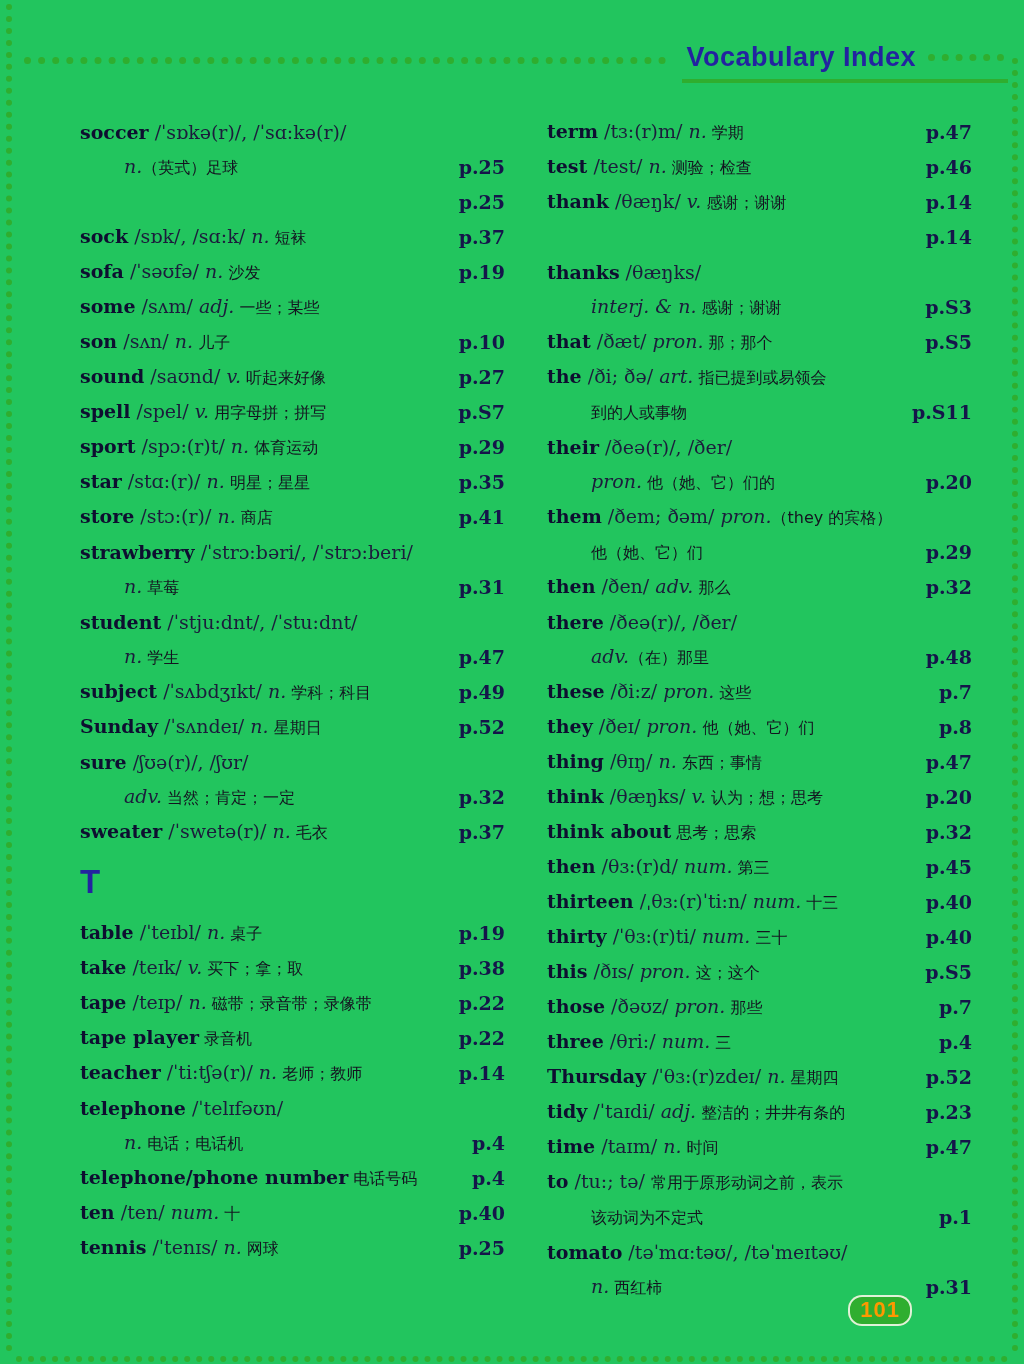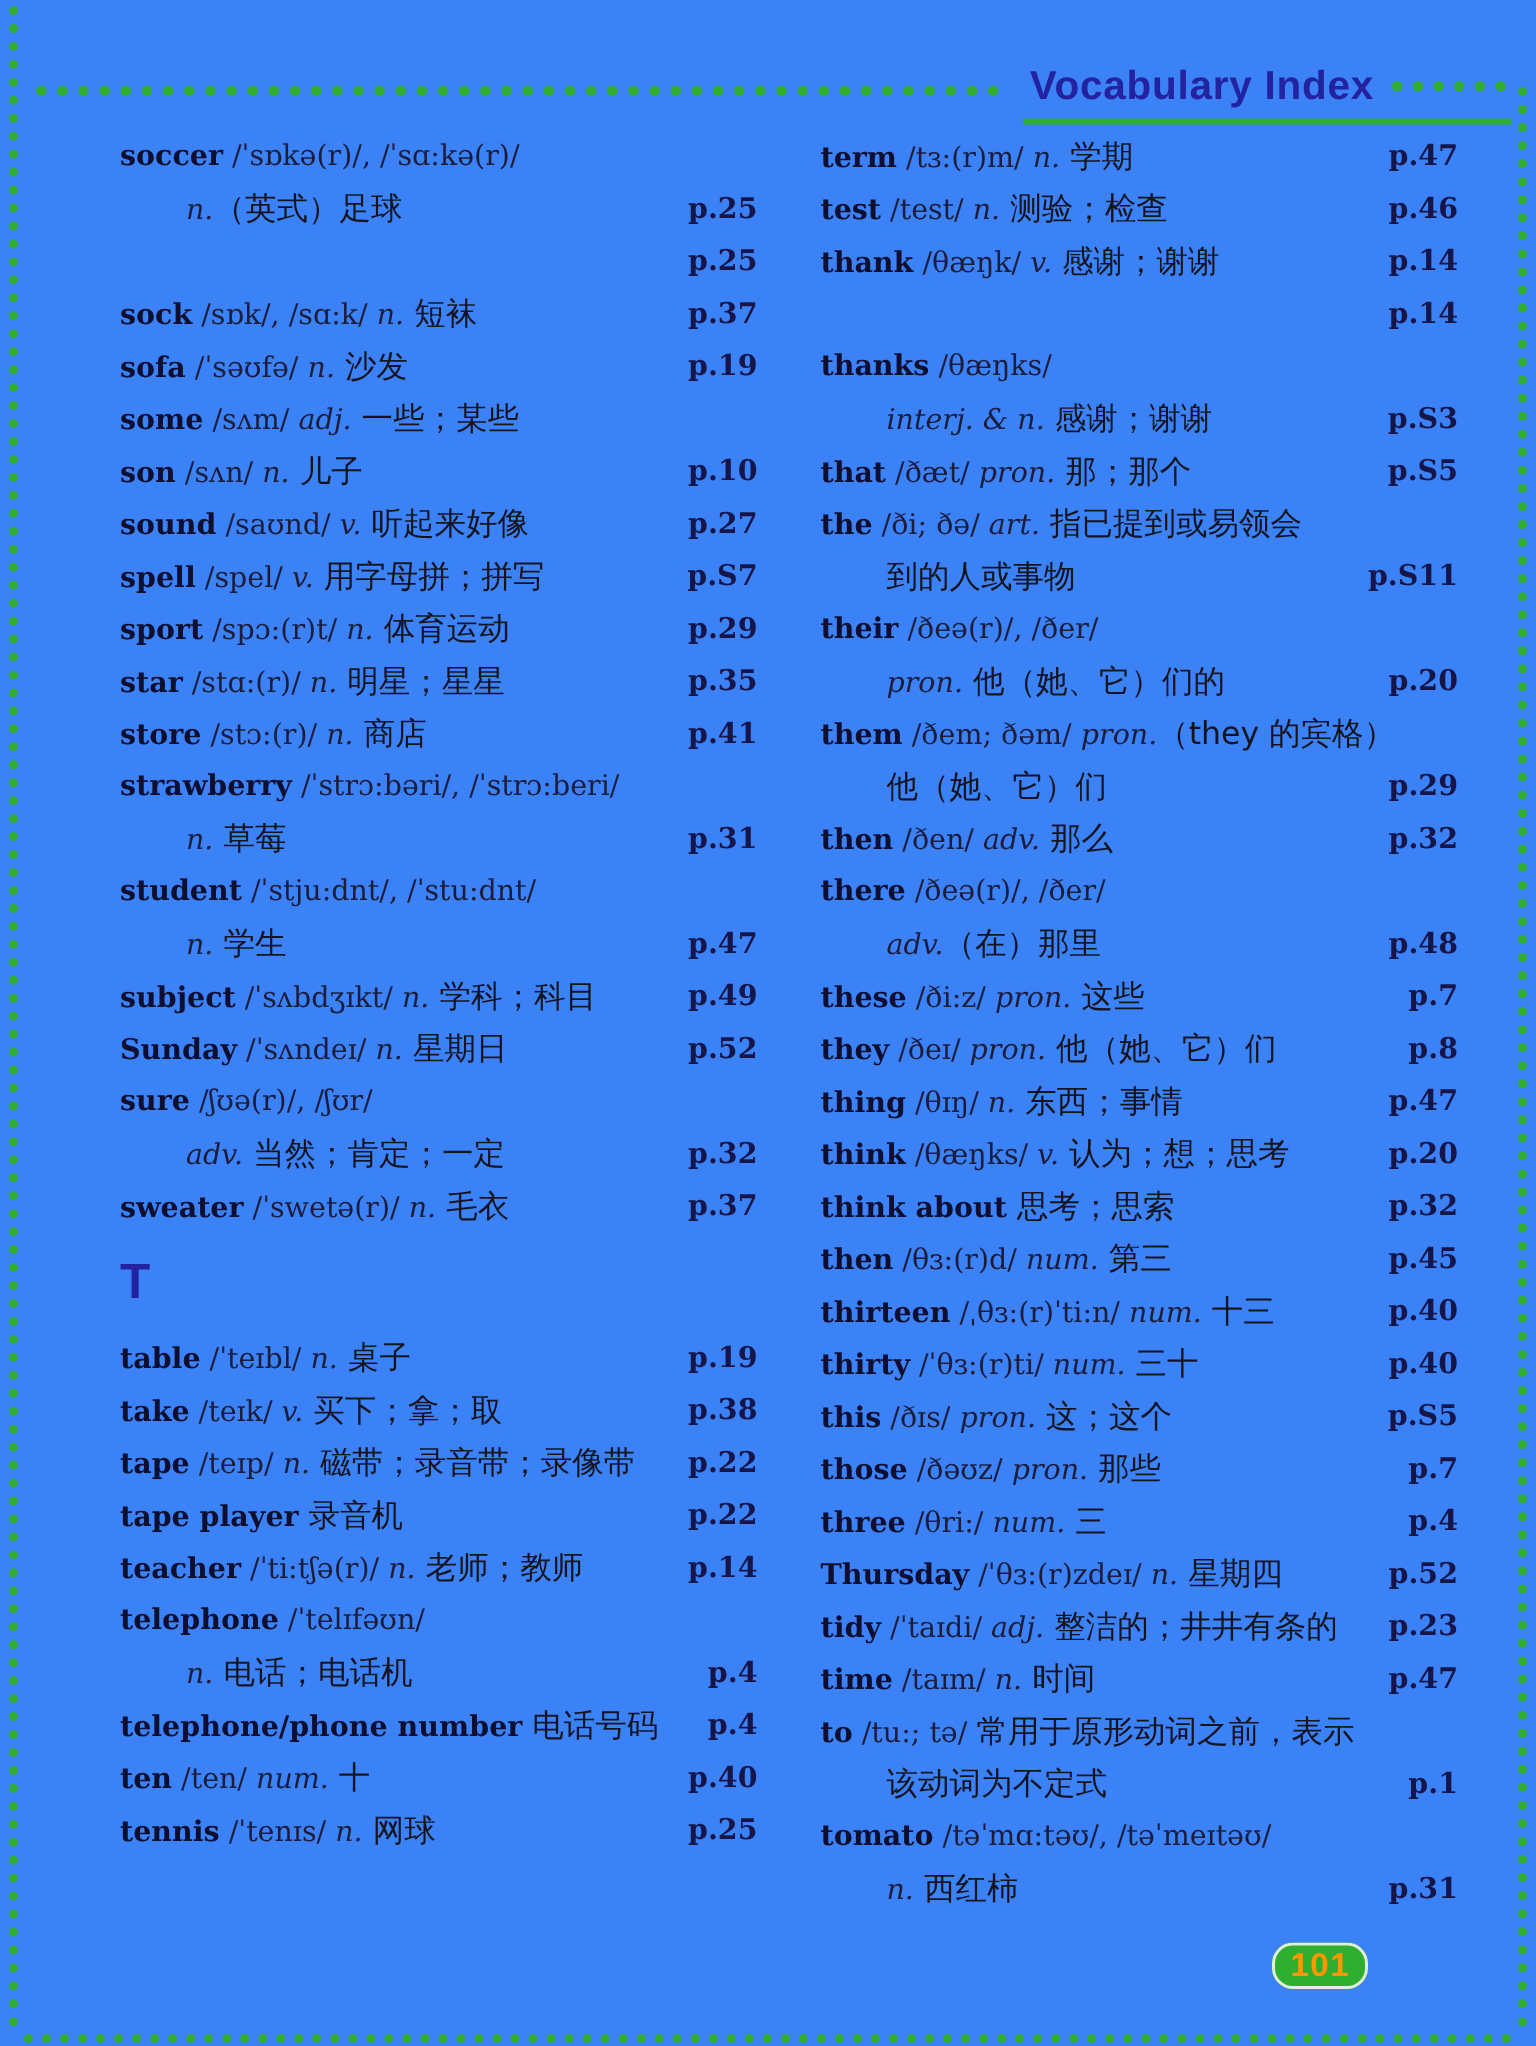--- a/index.html
+++ b/index.html
@@ -1,42 +1,42 @@
 <!DOCTYPE html>
 <html><head>
 <meta charset="utf-8">
 <style>
   * { margin:0; padding:0; box-sizing:border-box; }
   html,body { width:1024px; height:1364px; }
   body { font-family:"DejaVu Serif", serif; background:#ffffff; }
-  .page { position:relative; width:1024px; height:1364px; background:#3b82f6; overflow:hidden; }
+  .page { position:relative; width:1024px; height:1364px; background:#22c55e; overflow:hidden; }
 
   
   .border-dots-left  { position:absolute; left:6px;  top:4px;  bottom:12px; width:0; border-left:6px dotted #2fae2f; }
   .border-dots-right { position:absolute; right:6px; top:58px; bottom:12px; width:0; border-left:6px dotted #2fae2f; }
   .border-dots-bottom{ position:absolute; left:16px; right:16px; bottom:2px; height:0; border-top:6px dotted #2fae2f; }
 
   
   .header { position:absolute; top:42px; left:24px; right:16px; display:flex; align-items:center; }
   .lead-dots { flex:1; height:0; border-top:7px dotted #2fae2f; margin-right:16px; }
   .title-wrap { position:relative; display:flex; align-items:center; gap:12px; padding:0 4px 6px 4px; }
   .title-wrap::after { content:""; position:absolute; left:0; right:0; bottom:-4px; height:4px; background:#2fae2f; }
   .title { font-family:"Liberation Sans", sans-serif; font-weight:bold; font-size:27px; color:#2323a0; letter-spacing:0.5px; }
   .trail-dots { width:76px; height:0; border-top:7px dotted #2fae2f; }
 
   
   .content { position:absolute; top:86px; left:80px; right:52px; display:flex; gap:42px; }
-  .col { flex:1; min-width:0; }
+  .col { flex:1; min-width:0;margin-top:28px; }
   .entry-line { display:flex; align-items:center; height:35px; font-size:19px; color:#181836; white-space:nowrap; }
   .entry-line.indent { padding-left:44px; }
   .entry-text { display:inline; }
   .seg-w   { font-weight:bold; color:#0e0e30; }
   .seg-p   { color:#1c1c3c; }
   .seg-pos { font-style:italic; color:#1c1c3c; }
-  .seg-zh  { font-family:"DejaVu Sans", sans-serif; font-size:21px; color:#141420; }
+  .seg-zh  { font-family:"DejaVu Sans", sans-serif; font-size:16px; color:#141420; }
   .page-ref { margin-left:auto; padding-left:8px; font-weight:bold; color:#15154a; }
   .section-letter { height:66px; display:flex; align-items:center; font-family:"Liberation Sans", sans-serif; font-weight:bold; font-size:33px; color:#2323a0; }
 
   
   .page-badge { position:absolute; right:112px; bottom:38px; background:#2fae2f; color:#ff9800;
                 font-family:"Liberation Sans", sans-serif; font-weight:bold; font-size:22px;
                 padding:2px 12px 3px 12px; border-radius:14px;
                 box-shadow: inset 0 0 0 2px #dff2d8; letter-spacing:1px;margin-top:41px; }
 </style>
 </head>

